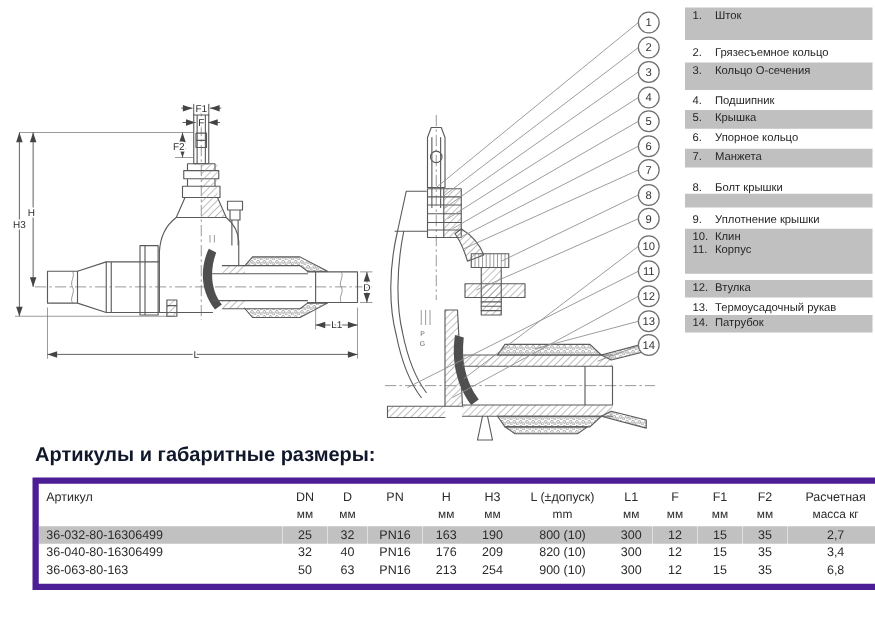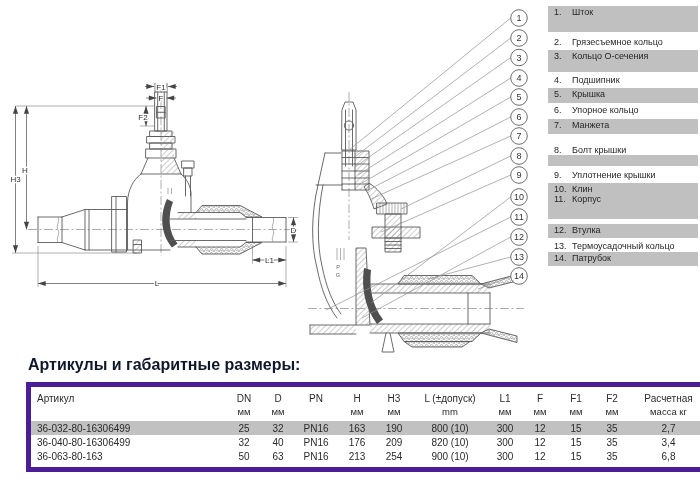--- a/index.html
+++ b/index.html
@@ -292,21 +292,21 @@
     <div class="part-row" style="top:193px;height:12px;">
         <span class="pnum">11.</span>
         <span class="plabel">Корпус</span>
       </div>
     <div class="part-row shaded" style="top:224px;height:14px;">
         <span class="pnum">12.</span>
         <span class="plabel">Втулка</span>
       </div>
     <div class="part-row" style="top:240px;height:12px;">
         <span class="pnum">13.</span>
-        <span class="plabel">Термоусадочный кольцо</span>
+        <span class="plabel">Термоусадочный рукав</span>
       </div>
     <div class="part-row shaded" style="top:252px;height:14px;">
         <span class="pnum">14.</span>
         <span class="plabel">Патрубок</span>
       </div>
   </div>
 
   <div class="spec-title">Артикулы и габаритные размеры:</div>
 
   <div class="table-box">

